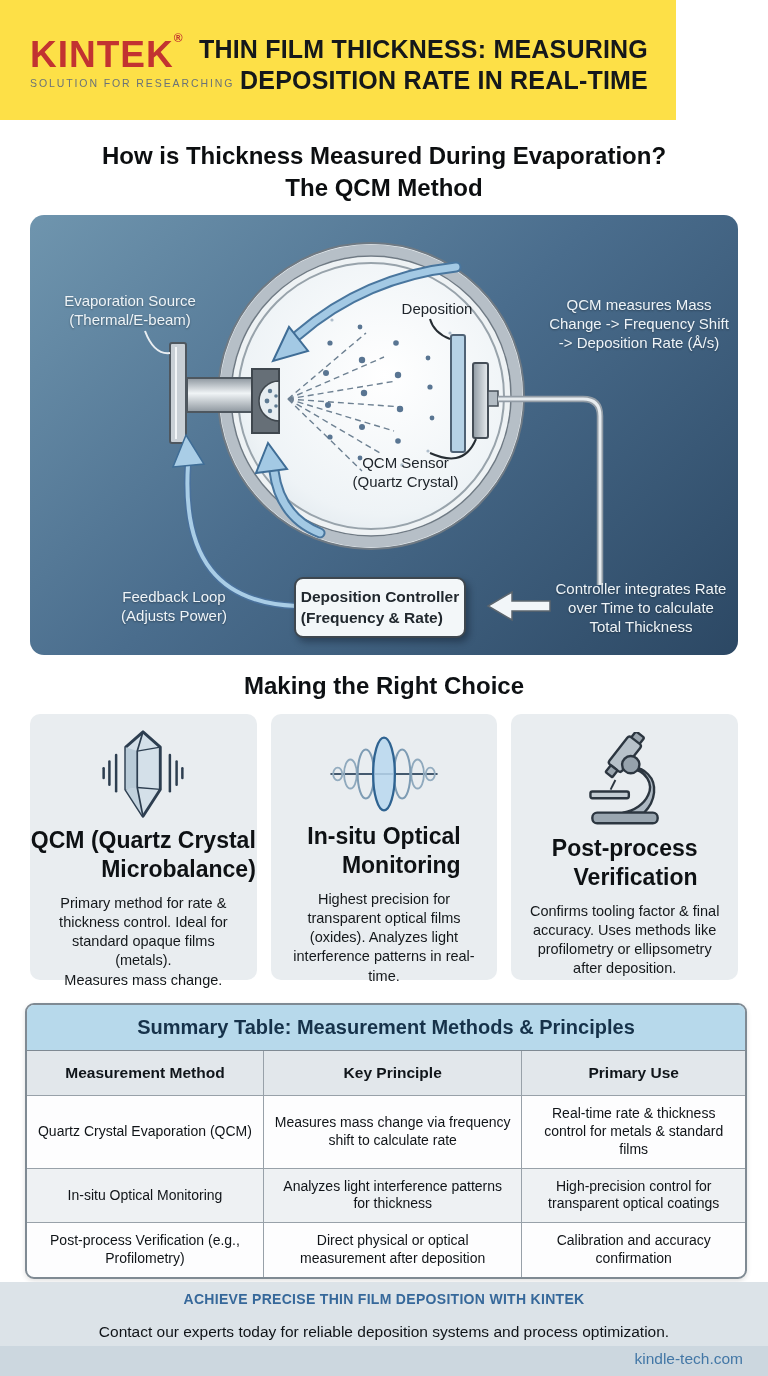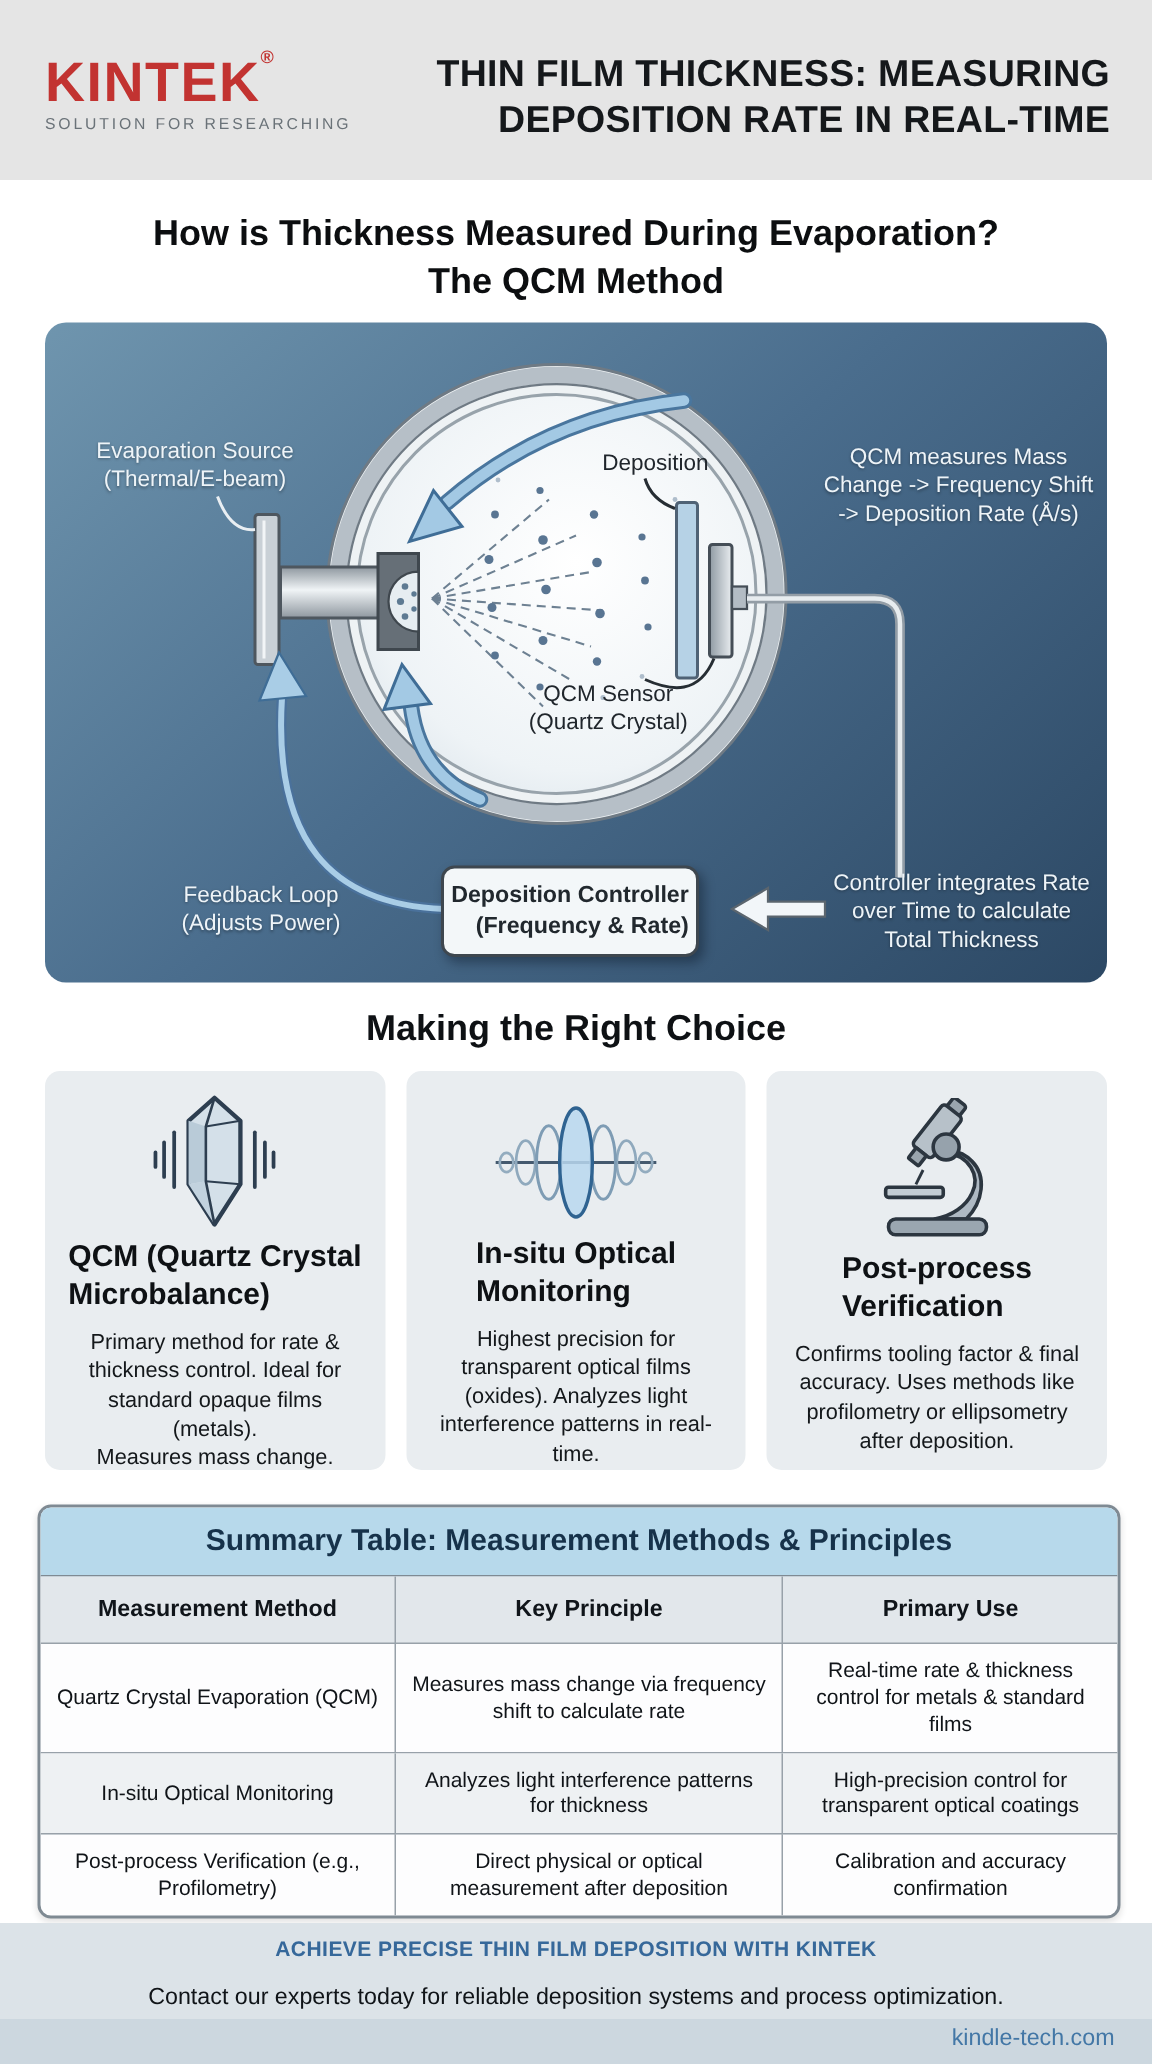--- a/index.html
+++ b/index.html
@@ -1,50 +1,50 @@
 <!DOCTYPE html>
 <html><head>
 <meta charset="utf-8">
 <style>
   html,body{margin:0;padding:0;}
   body{font-family:"Liberation Sans",sans-serif;background:#ffffff;}
   #page{position:relative;width:768px;height:1376px;background:#ffffff;overflow:hidden;}
 
   
-  .header{position:absolute;top:0;left:0;width:768px;height:120px;background:#e5e5e5;}
+  .header{position:absolute;top:0;left:0;width:676px;height:120px;background:#fde047;}
   .logo-wrap{position:absolute;left:30px;top:36px;}
   .logo-text{font-size:37px;font-weight:800;color:#c23331;letter-spacing:1px;line-height:1;}
   .logo-reg{font-size:12px;vertical-align:top;position:relative;top:-4px;color:#c23331;font-weight:700;}
   .logo-tagline{font-size:10.5px;color:#6a7278;letter-spacing:1.9px;margin-top:4px;}
   .header-title{position:absolute;right:28px;top:34px;width:510px;text-align:right;
     font-size:25px;font-weight:800;color:#15181b;line-height:1.22;white-space:pre-line;letter-spacing:.2px;}
 
   
   .intro-heading{position:absolute;top:140px;left:0;width:768px;text-align:center;
     font-size:24px;font-weight:800;color:#0c0e10;line-height:1.32;white-space:pre-line;}
 
   
   .diagram-panel{position:absolute;top:215px;left:30px;width:708px;height:440px;border-radius:14px;
     background:linear-gradient(138deg,#6f95ae 0%,#4a6d8d 48%,#2c4864 100%);overflow:hidden;}
   .diagram-panel svg{position:absolute;left:0;top:0;}
   .dlabel{position:absolute;text-align:center;white-space:pre-line;line-height:1.28;font-size:15px;}
   .dlabel.light{color:#eef4f8;text-shadow:0 1px 2px rgba(0,0,0,.35);}
   .dlabel.dark{color:#20262c;font-weight:500;}
   .controller-box{position:absolute;left:264px;top:362px;width:168px;height:57px;border-radius:9px;
     background:#f3f7f9;border:2px solid #3e474f;box-shadow:3px 4px 7px rgba(0,10,20,.35);
-    display:flex;align-items:center;justify-content:center;text-align:right;
+    display:flex;align-items:center;justify-content:center;text-align:left;
     font-size:15.5px;font-weight:700;color:#21282e;line-height:1.3;white-space:pre-line;}
 
   
   .choice-heading{position:absolute;top:672px;left:0;width:768px;text-align:center;
     font-size:24px;font-weight:800;color:#0e1114;}
   .cards{position:absolute;top:714px;left:30px;width:708px;height:266px;display:flex;gap:14px;}
   .card{flex:1;background:#e9edf0;border-radius:10px;display:flex;flex-direction:column;align-items:center;}
   .card-icon{height:104px;margin-top:14px;display:flex;align-items:center;justify-content:center;}
-  .card-title{font-size:20px;font-weight:800;color:#0e1114;text-align:left;line-height:1.25;
+  .card-title{font-size:23px;font-weight:800;color:#0e1114;text-align:right;line-height:1.25;
     white-space:pre-line;margin-top:2px;}
   .card-body{font-size:14.5px;color:#14181b;text-align:center;line-height:1.33;white-space:pre-line;
     padding:10px 13px 0 13px;}
 
   
   .table-wrap{position:absolute;top:1003px;left:25px;width:718px;border:2px solid #7f8a93;border-radius:9px;
     overflow:hidden;background:#fdfdfe;box-shadow:0 2px 5px rgba(0,0,0,.12);}
   .table-title{background:#b7d9eb;color:#16324a;font-size:20px;font-weight:800;text-align:center;
     padding:11px 0;border-bottom:1.5px solid #7f8a93;}
   .tgrid{display:grid;grid-template-columns:33% 36% 31%;}

